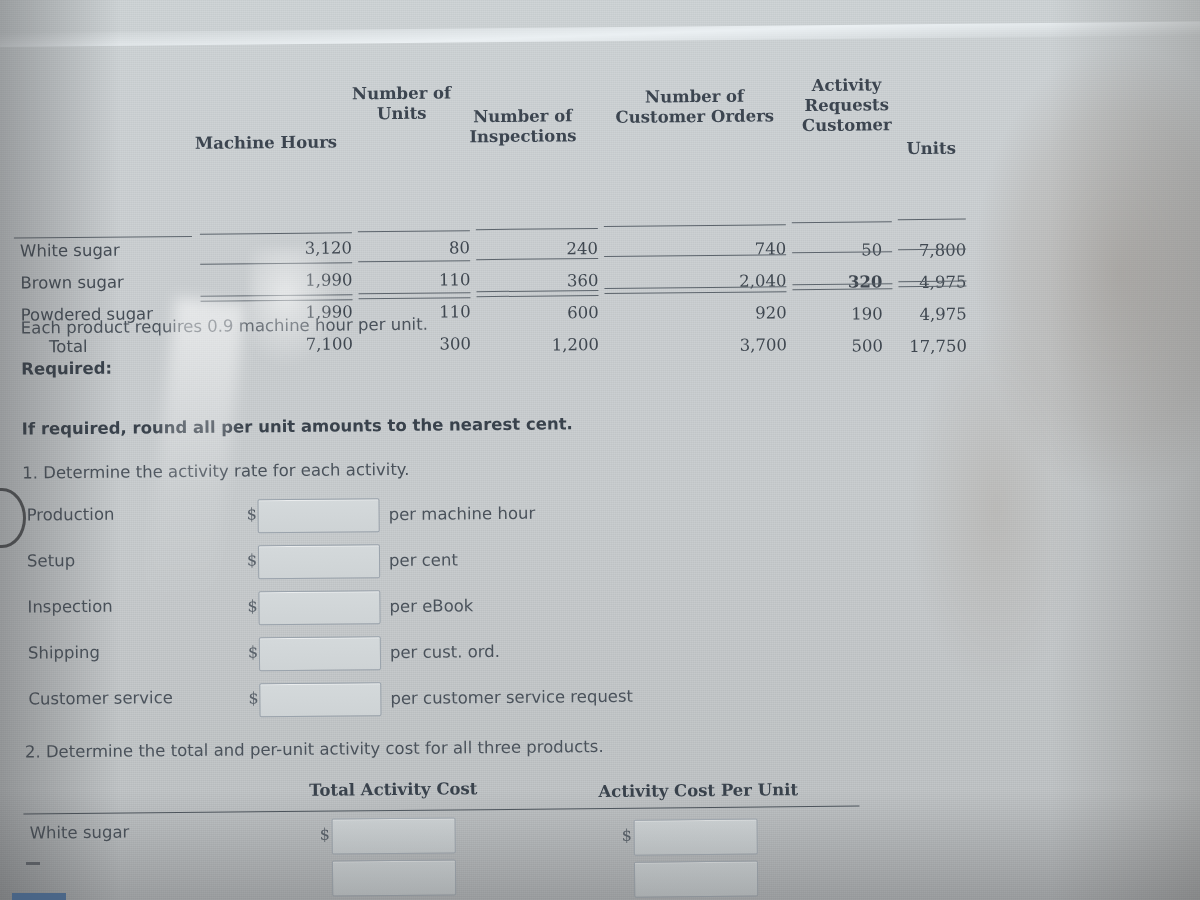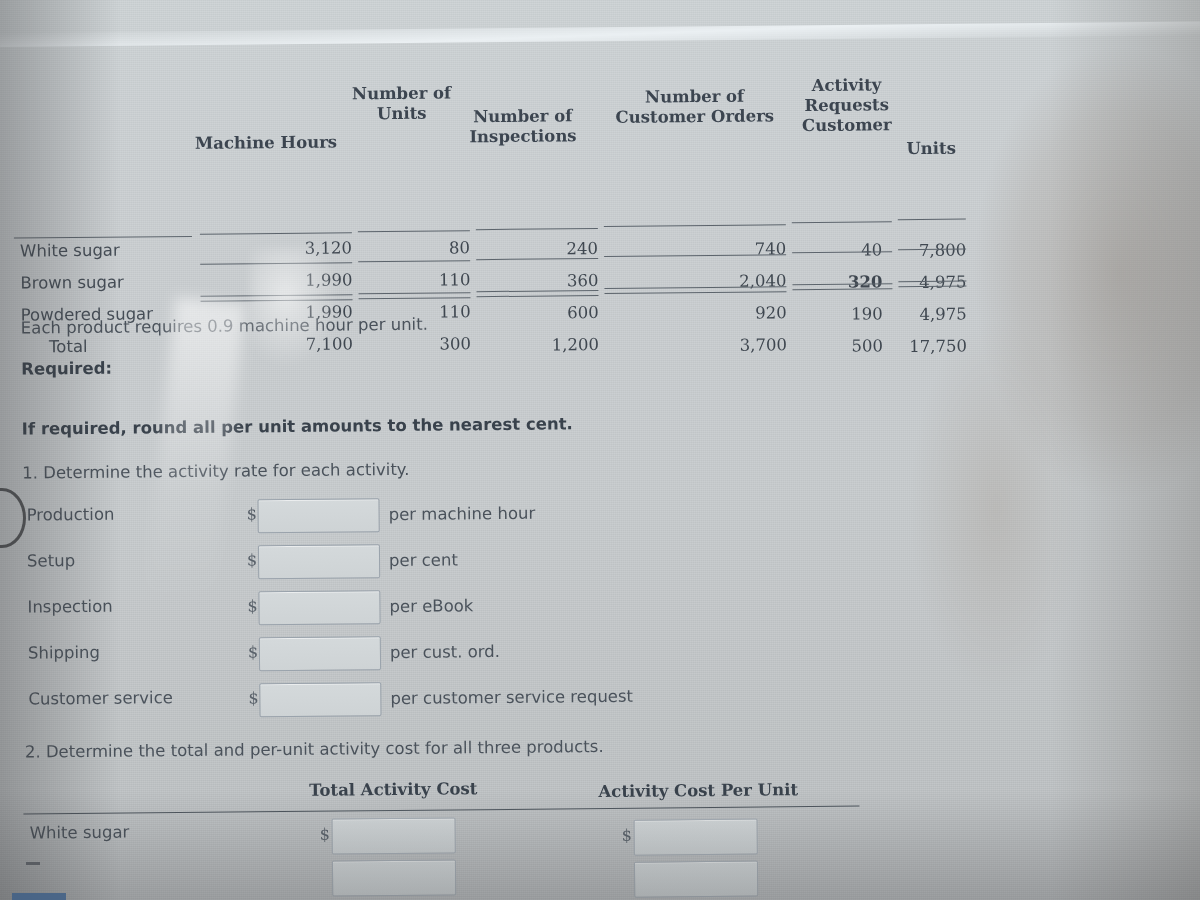--- a/index.html
+++ b/index.html
@@ -252,21 +252,21 @@
         <div class="hrule" id="r-csr"></div>
         <div class="hrule" id="r-units"></div>
       </div>
 
       <div class="drow" style="top:74px;">
         <div class="cellname" style="top:0px;">White sugar</div>
         <div class="num c-mh" style="top:0px;">3,120</div>
         <div class="num c-setup" style="top:1px;">80</div>
         <div class="num c-insp" style="top:3px;">240</div>
         <div class="num c-cord" style="top:5px;">740</div>
-        <div class="num c-csr" style="top:7px;">40</div>
+        <div class="num c-csr" style="top:7px;">50</div>
         <div class="num c-units" style="top:8px;">7,800</div>
       </div>
 
       <div class="drow" style="top:74px;">
         <div class="cellname" style="top:0px;">Brown sugar</div>
         <div class="num c-mh" style="top:0px;">1,990</div>
         <div class="num c-setup" style="top:1px;">110</div>
         <div class="num c-insp" style="top:3px;">360</div>
         <div class="num c-cord" style="top:5px;">2,040</div>
         <div class="num c-csr" style="top:7px;font-weight:bold;">320</div>

